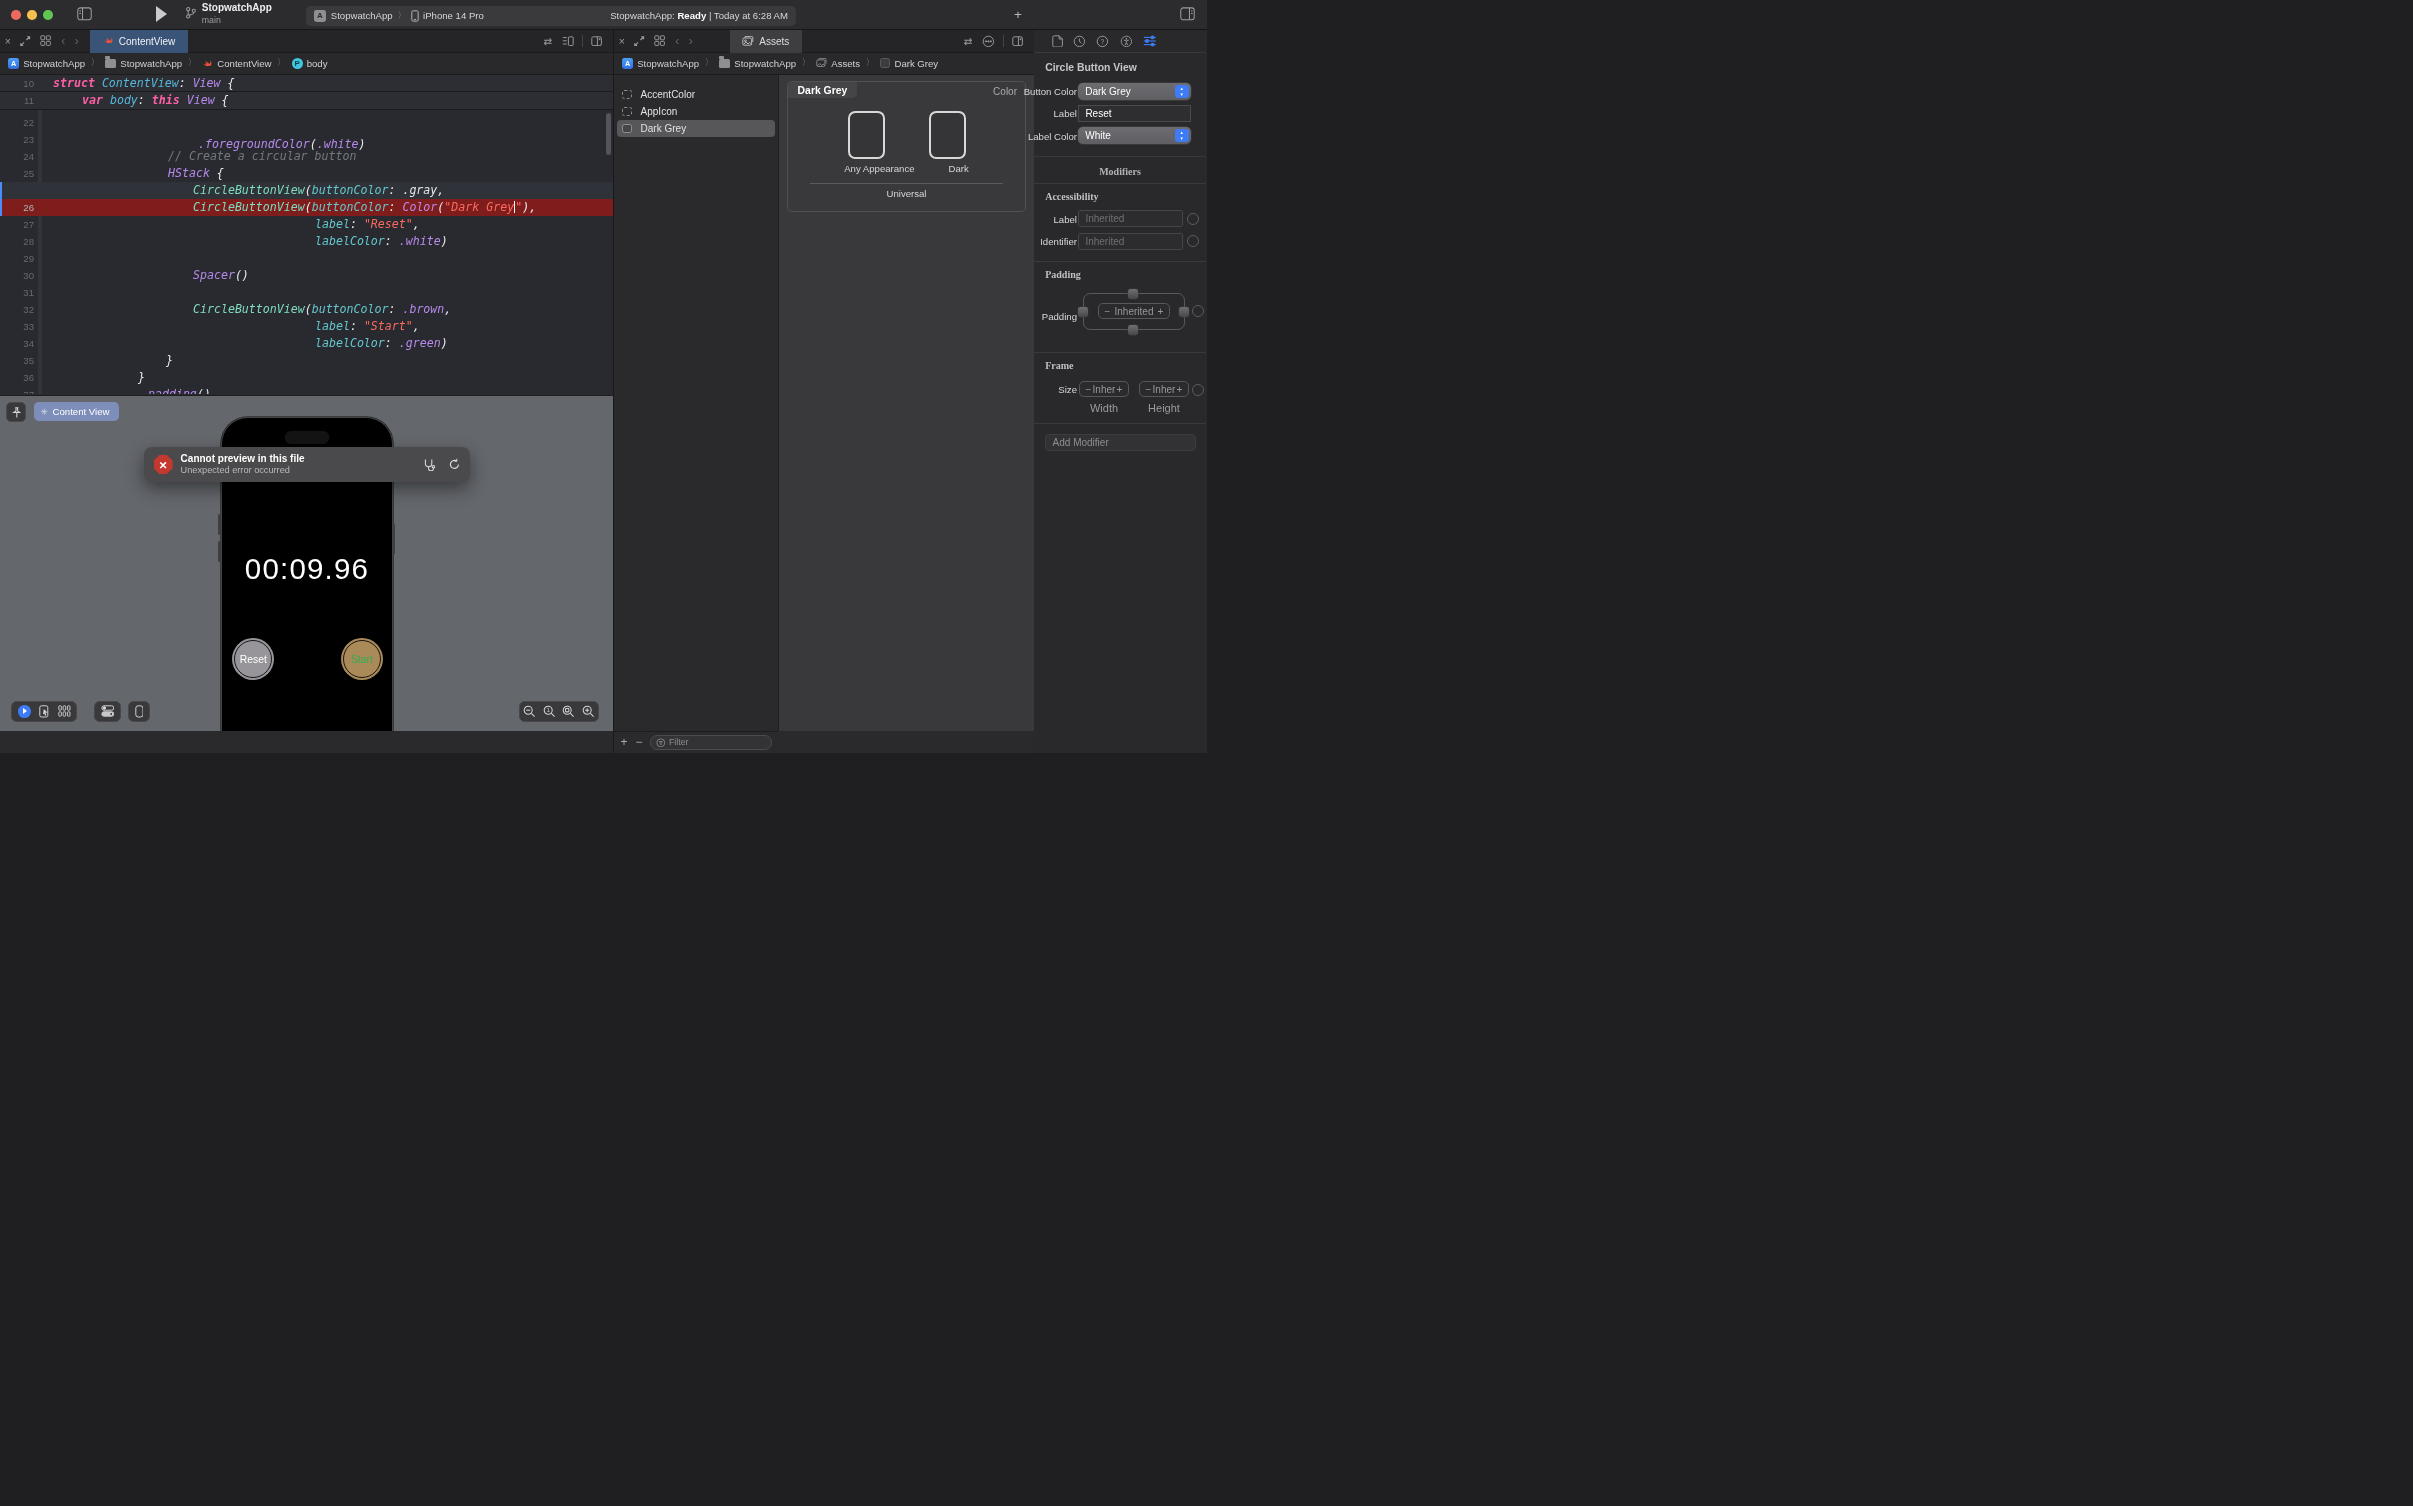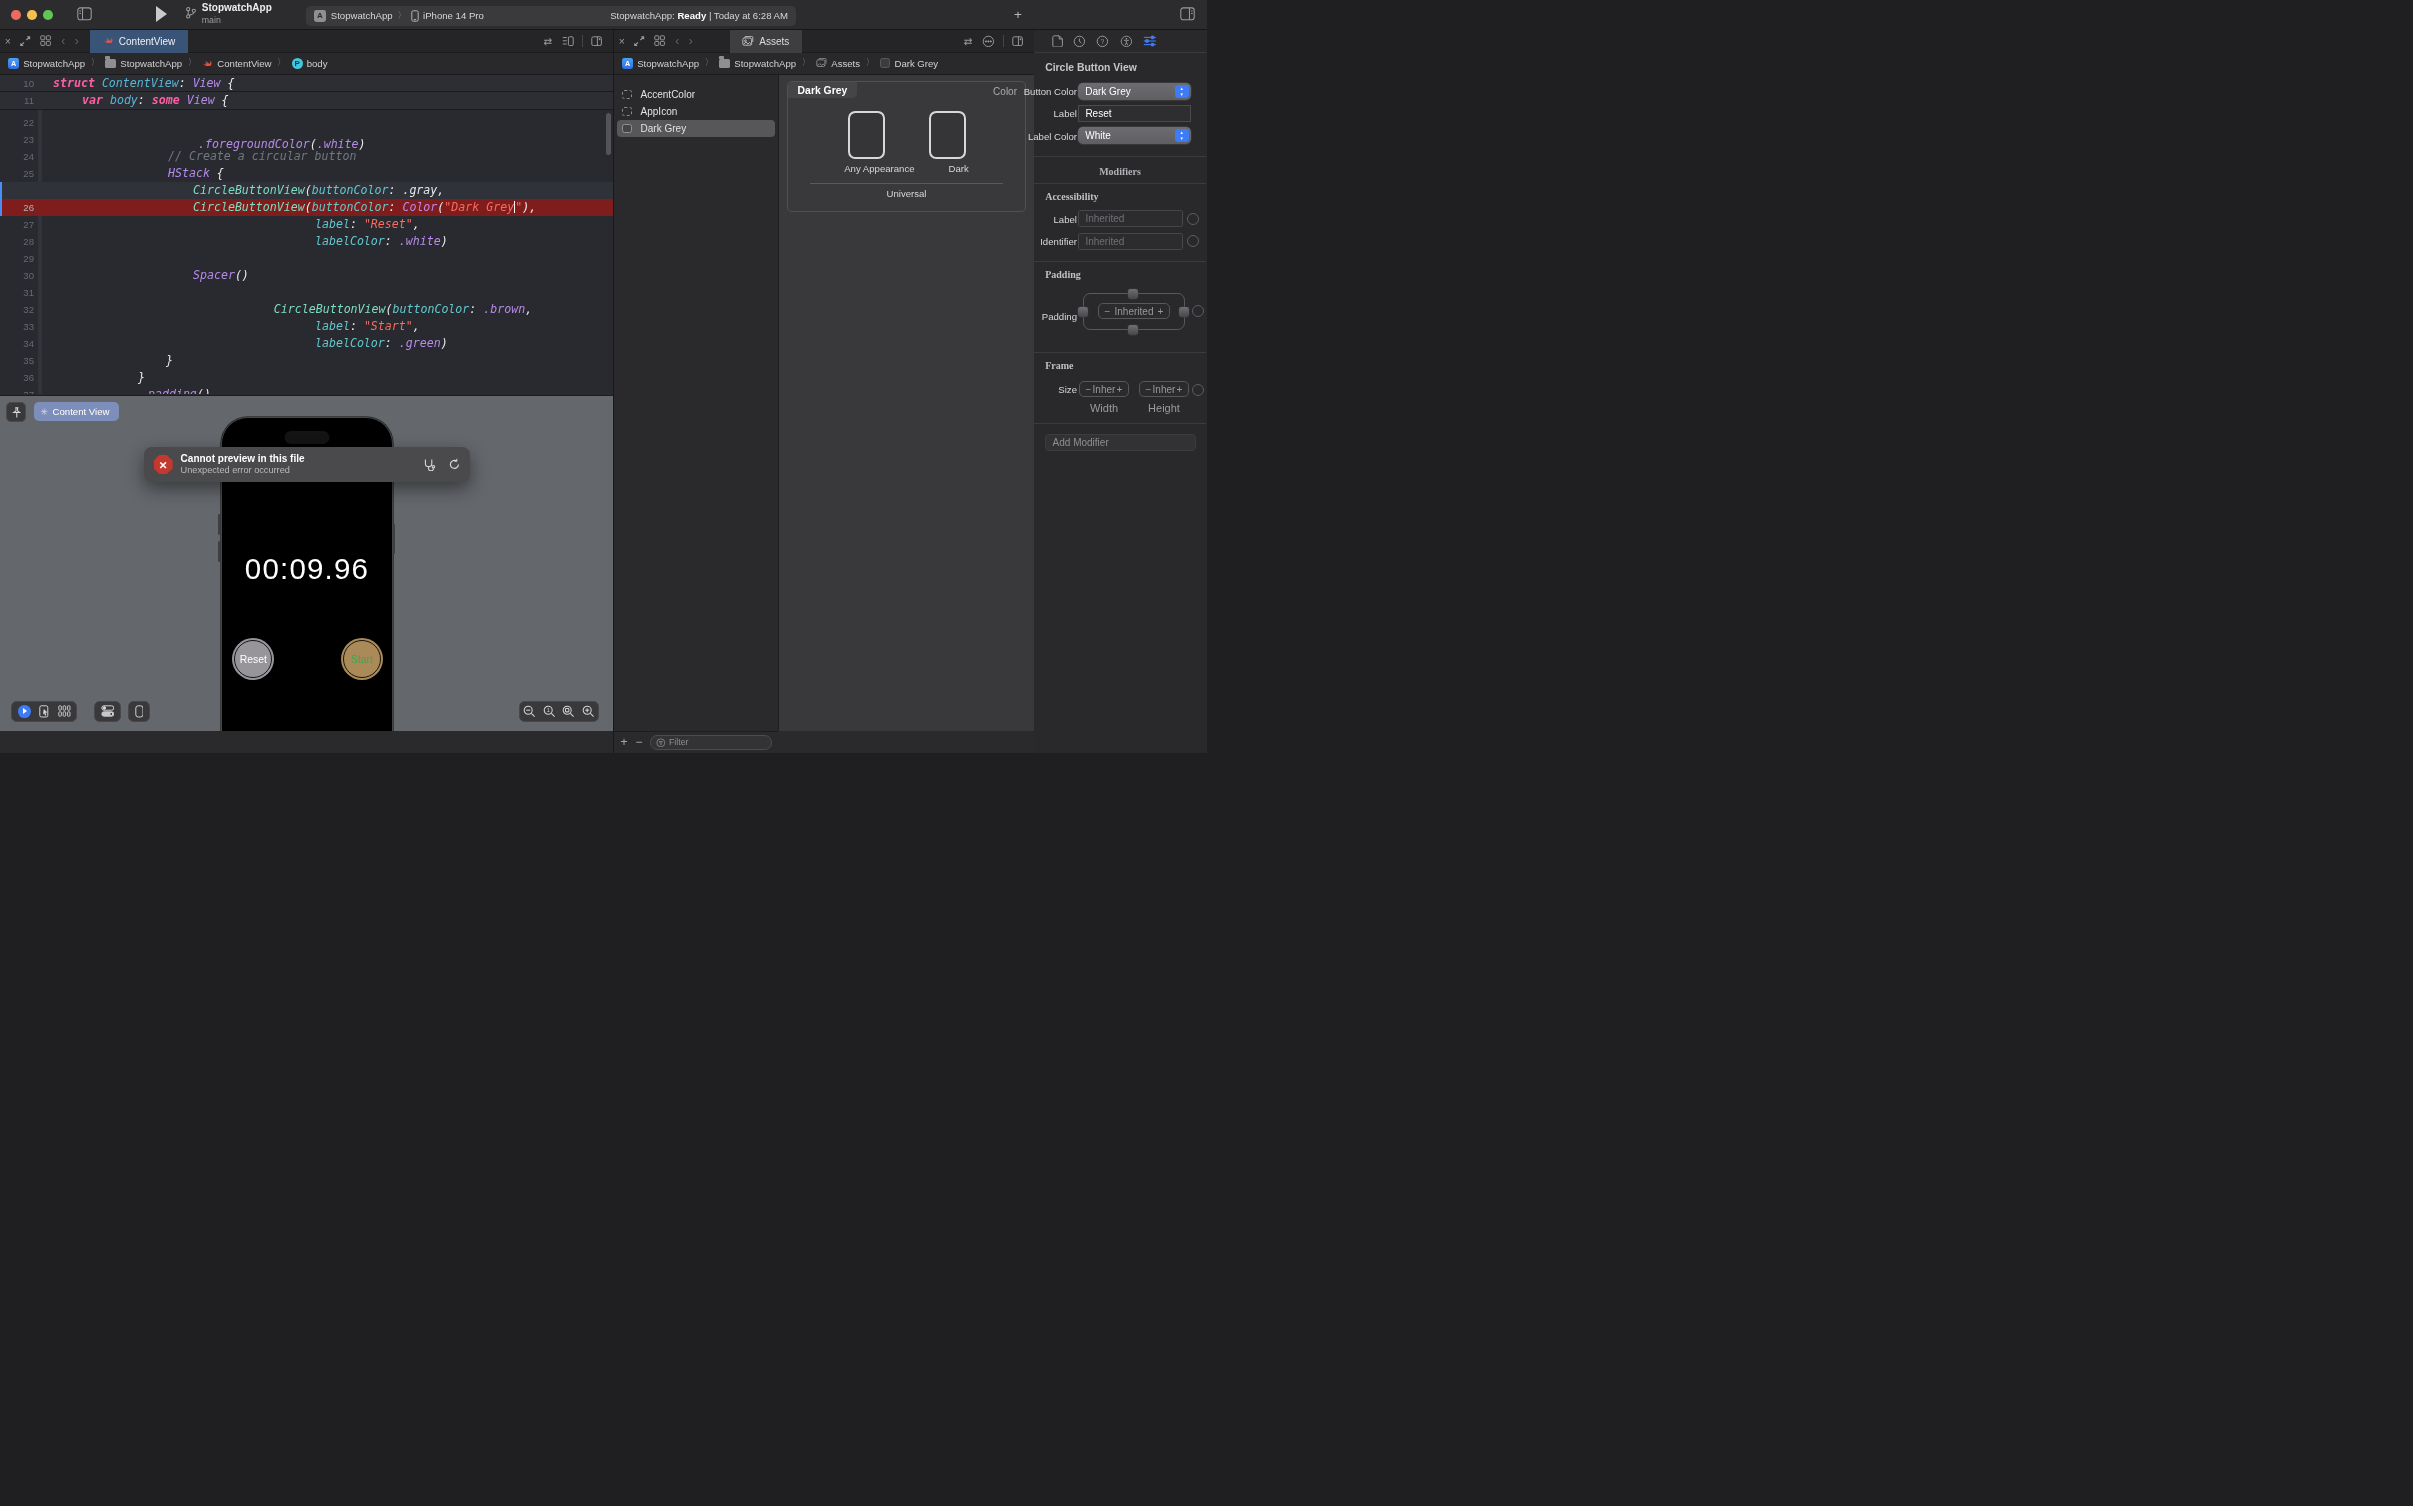--- a/index.html
+++ b/index.html
@@ -304,36 +304,36 @@
         <span class="jb-ic">
             <span class="pbadge">P</span>
           </span>
         <span>body</span>
       </div>
 
       <div class="code">
         <div class="gut-strip"></div>
         <div class="sticky-block" id="code-sticky">
             <div class="crow"><span class="lnum">10</span><span class="ltext" style="padding-left: 8px;"><span class="kw">struct </span><span class="decl">ContentView</span><span class="pl">: </span><span class="type">View</span><span class="pl"> {</span></span></div>
-            <div class="crow"><span class="lnum">11</span><span class="ltext" style="padding-left: 37px;"><span class="kw">var </span><span class="decl">body</span><span class="pl">: </span><span class="kw">some </span><span class="type">View</span><span class="pl"> {</span></span></div>
+            <div class="crow"><span class="lnum">11</span><span class="ltext" style="padding-left: 37px;"><span class="kw">var </span><span class="decl">body</span><span class="pl">: </span><span class="kw">this </span><span class="type">View</span><span class="pl"> {</span></span></div>
           </div>
         <div style="height:4.8px"></div>
         <div id="code-rows">
             <div class="crow"><span class="lnum">22</span><span class="ltext" style="padding-left: 153px; margin-top: 22px;"><span class="type">.foregroundColor</span><span class="pl">(</span><span class="type">.white</span><span class="pl">)</span></span></div>
             <div class="crow"><span class="lnum">23</span><span class="ltext" style="padding-left: 0px;"></span></div>
             <div class="crow"><span class="lnum">24</span><span class="ltext" style="padding-left: 123px;"><span class="cmt">// Create a circular button</span></span></div>
             <div class="crow"><span class="lnum">25</span><span class="ltext" style="padding-left: 123px;"><span class="type">HStack</span><span class="pl"> {</span></span></div>
             <div class="crow hl-soft"><span class="selbar"></span><span class="lnum"></span><span class="ltext" style="padding-left: 148px;"><span class="proj">CircleButtonView</span><span class="pl">(</span><span class="param">buttonColor</span><span class="pl">: .gray,</span></span></div>
             <div class="crow hl-line"><span class="selbar"></span><span class="lnum">26</span><span class="ltext" style="padding-left: 148px;"><span class="proj">CircleButtonView</span><span class="pl">(</span><span class="param">buttonColor</span><span class="pl">: </span><span class="type">Color</span><span class="pl">(</span><span class="str">"Dark Grey</span><span class="caret"></span><span class="str">"</span><span class="pl">),</span></span></div>
             <div class="crow"><span class="lnum">27</span><span class="ltext" style="padding-left: 270px;"><span class="param">label</span><span class="pl">: </span><span class="str">"Reset"</span><span class="pl">,</span></span></div>
             <div class="crow"><span class="lnum">28</span><span class="ltext" style="padding-left: 270px;"><span class="param">labelColor</span><span class="pl">: </span><span class="type">.white</span><span class="pl">)</span></span></div>
             <div class="crow"><span class="lnum">29</span><span class="ltext" style="padding-left: 0px;"></span></div>
             <div class="crow"><span class="lnum">30</span><span class="ltext" style="padding-left: 148px;"><span class="type">Spacer</span><span class="pl">()</span></span></div>
             <div class="crow"><span class="lnum">31</span><span class="ltext" style="padding-left: 0px;"></span></div>
-            <div class="crow"><span class="lnum">32</span><span class="ltext" style="padding-left: 148px; text-align: center;"><span class="proj">CircleButtonView</span><span class="pl">(</span><span class="param">buttonColor</span><span class="pl">: </span><span class="type">.brown</span><span class="pl">,</span></span></div>
+            <div class="crow"><span class="lnum">32</span><span class="ltext" style="padding-left: 148px;"><span class="proj">CircleButtonView</span><span class="pl">(</span><span class="param">buttonColor</span><span class="pl">: </span><span class="type">.brown</span><span class="pl">,</span></span></div>
             <div class="crow"><span class="lnum">33</span><span class="ltext" style="padding-left: 270px;"><span class="param">label</span><span class="pl">: </span><span class="str">"Start"</span><span class="pl">,</span></span></div>
             <div class="crow"><span class="lnum">34</span><span class="ltext" style="padding-left: 270px;"><span class="param">labelColor</span><span class="pl">: </span><span class="type">.green</span><span class="pl">)</span></span></div>
             <div class="crow"><span class="lnum">35</span><span class="ltext" style="padding-left: 121px;"><span class="pl">}</span></span></div>
             <div class="crow"><span class="lnum">36</span><span class="ltext" style="padding-left: 93px;"><span class="pl">}</span></span></div>
             <div class="crow"><span class="lnum">37</span><span class="ltext" style="padding-left: 96px;"><span class="type">.padding</span><span class="pl">()</span></span></div>
           </div>
         <div class="vscroll"></div>
       </div>
 
       <div class="canvas">

